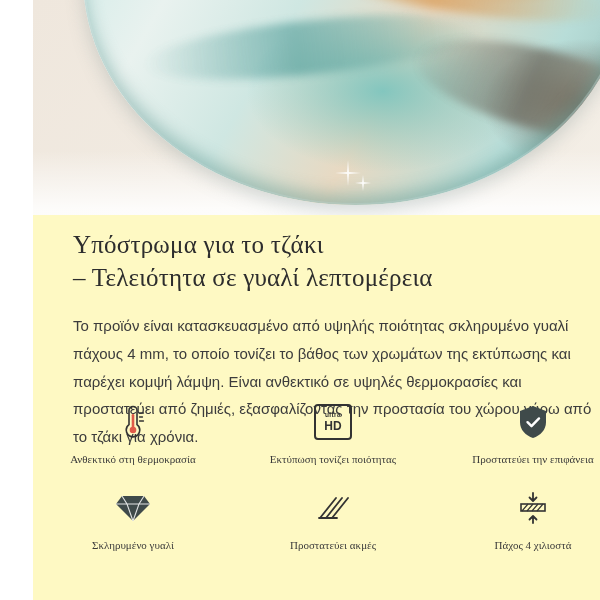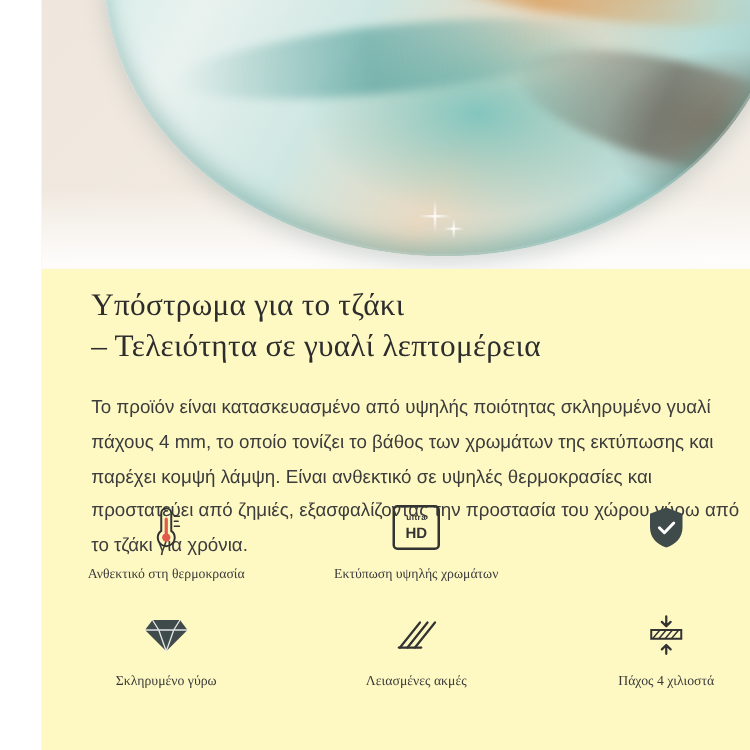--- a/index.html
+++ b/index.html
@@ -202,54 +202,55 @@
         <div class="feature-label">Ανθεκτικό στη θερμοκρασία</div>
       </div>
 
       <div class="feature">
         <div class="feature-icon">
           <div class="ultrahd">
             <span class="u1">ultra</span>
             <span class="u2">HD</span>
           </div>
         </div>
-        <div class="feature-label">Εκτύπωση υψηλής χρωμάτων</div>
+        <div class="feature-label">Εκτύπωση τονίζει ποιότητας</div>
       </div>
 
       <div class="feature">
         <div class="feature-icon">
           <svg width="34" height="38" viewBox="0 0 34 38" fill="none" xmlns="http://www.w3.org/2000/svg">
             <path d="M17 3 4 8v11c0 8 5.6 13.6 13 16 7.4-2.4 13-8 13-16V8L17 3z" fill="#3f4a4a"></path>
             <path d="M11.5 19.2l4 4 7.5-7.8" stroke="#fff" stroke-width="2.4" stroke-linecap="round" stroke-linejoin="round"></path>
           </svg>
         </div>
+        <div class="feature-label">Προστατεύει την επιφάνεια</div>
       </div>
 
     </div>
 
     <div class="feature-row">
 
       <div class="feature">
         <div class="feature-icon">
           <svg width="36" height="32" viewBox="0 0 36 32" fill="none" xmlns="http://www.w3.org/2000/svg">
             <path d="M7 4h22l6 8-17 17L1 12 7 4z" fill="#3f4a4a"></path>
             <path d="M1 12h34M7 4l5 8 6 17M29 4l-5 8-6 17M12 12h12" stroke="#fff" stroke-width="1.1" opacity=".85"></path>
           </svg>
         </div>
-        <div class="feature-label">Σκληρυμένο γύρω</div>
+        <div class="feature-label">Σκληρυμένο γυαλί</div>
       </div>
 
       <div class="feature">
         <div class="feature-icon">
           <svg width="34" height="32" viewBox="0 0 34 32" fill="none" xmlns="http://www.w3.org/2000/svg">
             <path d="M4 26 20 6M10 26 26 6M16 26 32 6" stroke="#333" stroke-width="1.8" stroke-linecap="round"></path>
             <path d="M3 26h18" stroke="#333" stroke-width="1.8" stroke-linecap="round"></path>
           </svg>
         </div>
-        <div class="feature-label">Λειασμένες ακμές</div>
+        <div class="feature-label">Προστατεύει ακμές</div>
       </div>
 
       <div class="feature">
         <div class="feature-icon">
           <svg width="40" height="34" viewBox="0 0 40 34" fill="none" xmlns="http://www.w3.org/2000/svg">
             <path d="M20 2v7M16.5 6.5 20 10l3.5-3.5" stroke="#333" stroke-width="1.8" stroke-linecap="round" stroke-linejoin="round"></path>
             <rect x="8" y="13" width="24" height="7" fill="none" stroke="#333" stroke-width="1.6"></rect>
             <path d="M9 20l6-7M14 20l6-7M19 20l6-7M24 20l6-7" stroke="#333" stroke-width="1.2"></path>
             <path d="M20 32v-7M16.5 28.5 20 25l3.5 3.5" stroke="#333" stroke-width="1.8" stroke-linecap="round" stroke-linejoin="round"></path>
           </svg>

